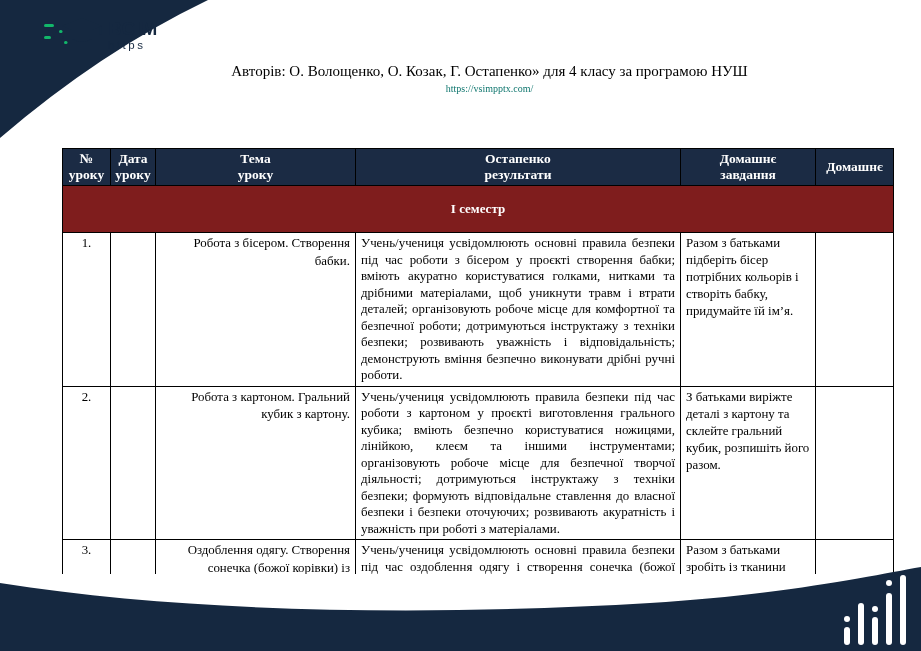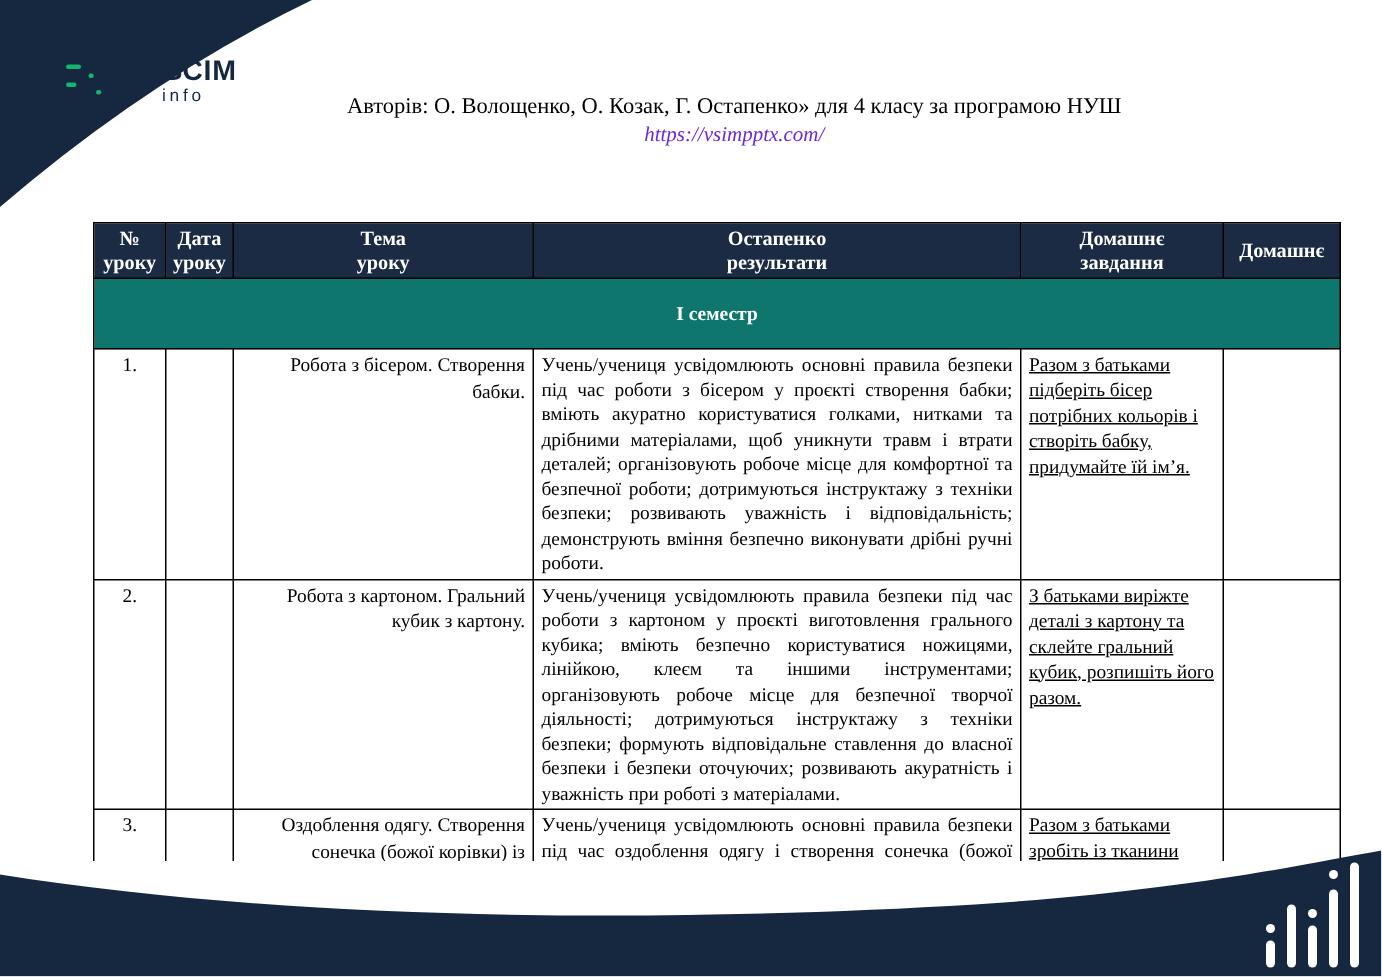--- a/index.html
+++ b/index.html
@@ -4,49 +4,49 @@
 <style>
   html,body{margin:0;padding:0;}
   body{width:921px;height:651px;overflow:hidden;background:#ffffff;
        font-family:"Liberation Serif", serif;position:relative;}
   .page{position:absolute;inset:0;background:#fff;overflow:hidden;}
 
   
   .corner-svg{position:absolute;left:0;top:0;}
 
   
-  .logo{position:absolute;left:44px;top:35px;display:flex;align-items:center;gap:6px;}
+  .logo{position:absolute;left:44px;top:16px;display:flex;align-items:center;gap:6px;}
   .logo-text{line-height:1;}
   .logo-brand{font-family:"Liberation Sans", sans-serif;font-weight:bold;
               font-size:19px;color:#152840;letter-spacing:.5px;}
   .logo-sub{font-family:"Liberation Sans", sans-serif;font-size:11.5px;color:#152840;
             letter-spacing:2.5px;margin-top:2px;}
 
   
   .title-block{position:absolute;left:0;right:0;top:63px;text-align:center;padding-left:58px;}
   .doc-title{font-size:15px;font-weight:bold;color:#1F3864;margin:0 0 3px 0;}
   .doc-subtitle{font-size:15px;color:#000;margin:0 0 3px 0;}
   .doc-note{font-size:14px;font-style:italic;color:#000;margin:0 0 2px 0;}
-  .doc-url{font-size:14px;font-style:italic;color:#6d28d9;margin:0;}
+  .doc-url{font-size:10px;color:#0f766e;margin:0;}
 
   
   .table-wrap{position:absolute;left:62px;top:148px;width:833px;height:426px;overflow:hidden;}
   table.plan{border-collapse:collapse;table-layout:fixed;width:831px;}
   table.plan td,table.plan th{border:1px solid #000;box-sizing:border-box;}
   th.head{background:#1B2B44;color:#fff;font-weight:bold;font-size:13.5px;
           line-height:16px;text-align:center;vertical-align:middle;
           white-space:pre-line;padding:2px 1px;height:37px;}
-  tr.semester td{background:#0f766e;color:#fff;font-weight:bold;font-size:13px;
+  tr.semester td{background:#7f1d1d;color:#fff;font-weight:bold;font-size:13px;
                  text-align:center;height:35px;padding:14px;line-height:18px;}
   td.cell{vertical-align:top;font-size:12.9px;line-height:16.5px;color:#000;
           padding:2px 5px;background:#fff;}
   td.c-num{text-align:center;padding:2px 2px;}
   td.c-topic{text-align:right;line-height:17.5px;}
   td.c-exp{text-align:justify;}
-  td.c-hw{text-align:left;line-height:17px;text-decoration:underline;}
+  td.c-hw{text-align:left;line-height:17px;}
   tr.r1 td{height:134px;}
   tr.r2 td{height:136px;}
   tr.r3 td{height:170px;}
 
   
   .footer-svg{position:absolute;left:0;bottom:0;}
   .footer-content{position:absolute;left:44px;bottom:18px;display:flex;align-items:center;
                   gap:14px;font-family:"Liberation Sans", sans-serif;font-size:13px;color:#fff;}
   .contact{display:flex;align-items:center;gap:7px;}
   .equalizer{position:absolute;right:8px;bottom:4px;}
@@ -68,21 +68,21 @@
       <rect x="15" y="14" width="3.5" height="3" rx="1.5" fill="#12B76A"></rect>
       <rect x="0" y="20" width="7" height="3" rx="1.5" fill="#12B76A"></rect>
       <rect x="9" y="20" width="11" height="3" rx="1.5" fill="#152840"></rect>
       <rect x="20" y="25" width="3.5" height="3" rx="1.5" fill="#12B76A"></rect>
       <polygon points="38,2 58,10 38,18 18,10" fill="#152840"></polygon>
       <path d="M28,14 L48,14 L48,23 Q38,29 28,23 Z" fill="#152840"></path>
       <rect x="55.5" y="10" width="2" height="9" rx="1" fill="#152840"></rect>
     </svg>
     <div class="logo-text">
       <div class="logo-brand">ВСІМ</div>
-      <div class="logo-sub">info</div>
+      <div class="logo-sub">https</div>
     </div>
   </div>
 
   <div class="title-block">
     <p class="doc-subtitle">Авторів: О. Волощенко, О. Козак,  Г. Остапенко» для 4 класу за програмою НУШ</p>
     <p class="doc-url">https://vsimpptx.com/</p>
   </div>
 
   <div class="table-wrap">
     <table class="plan">

